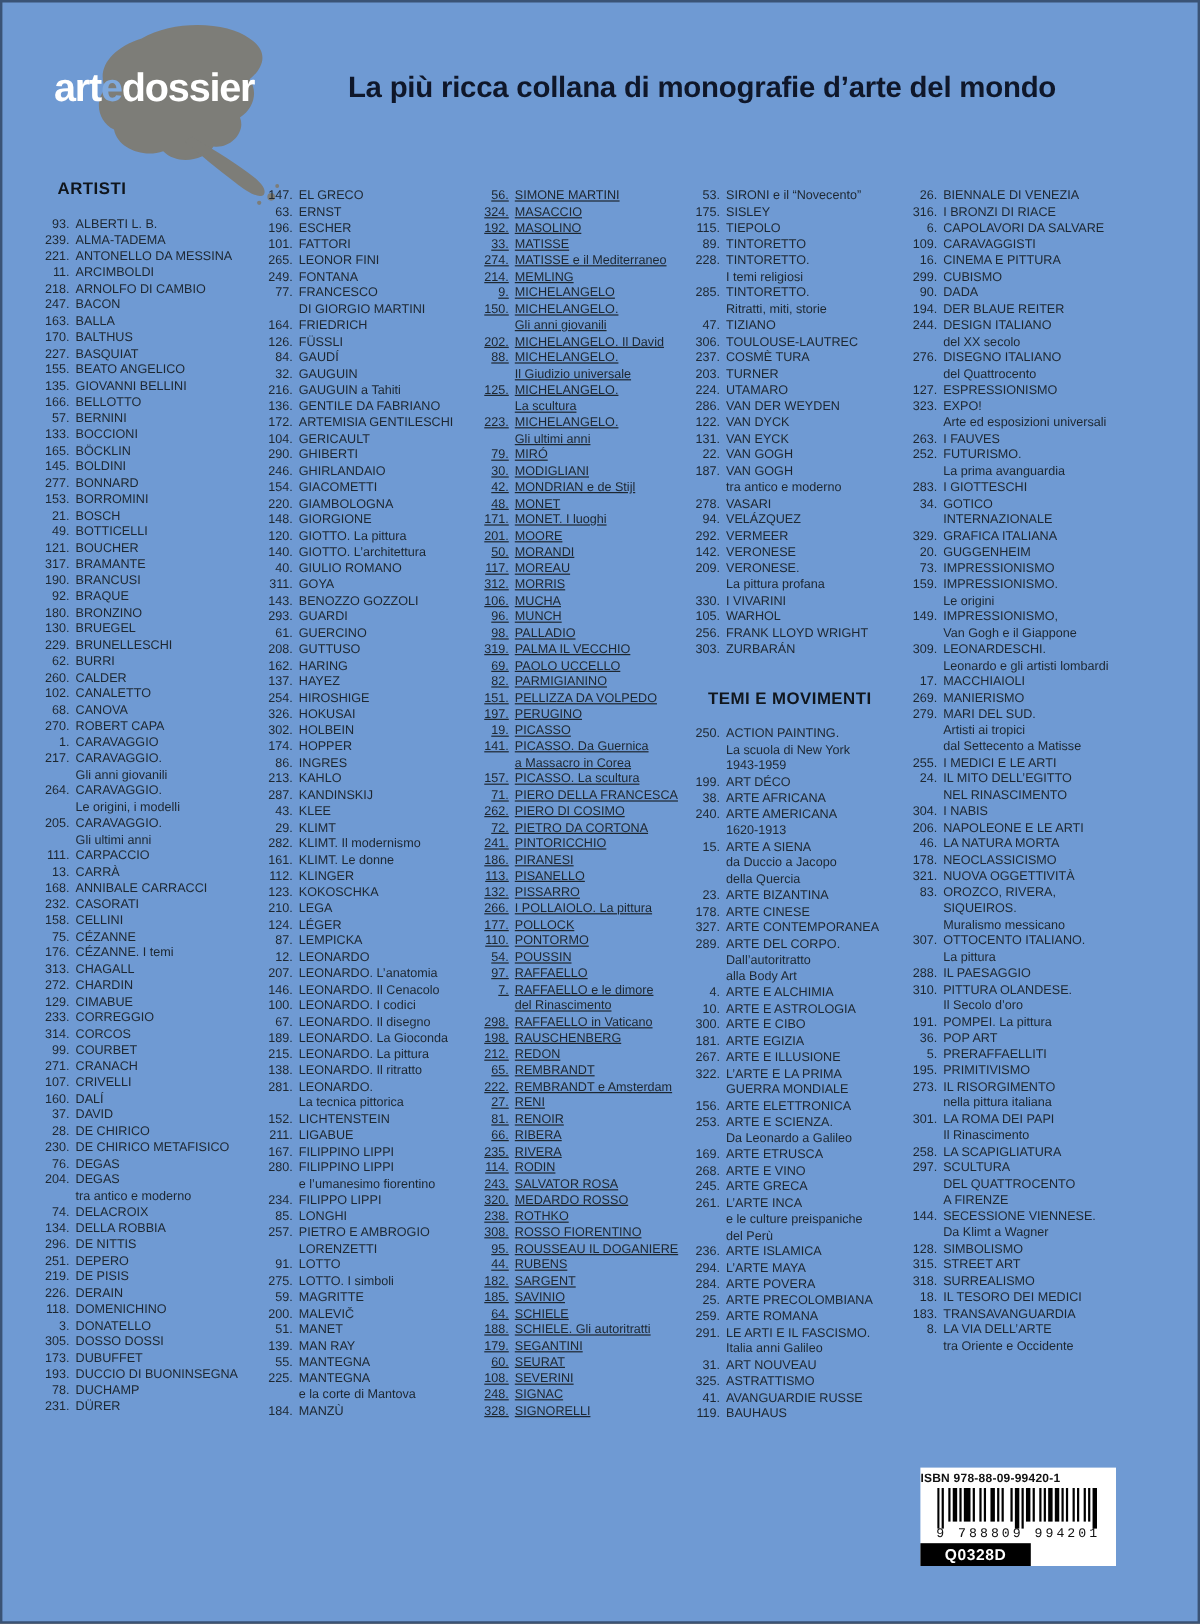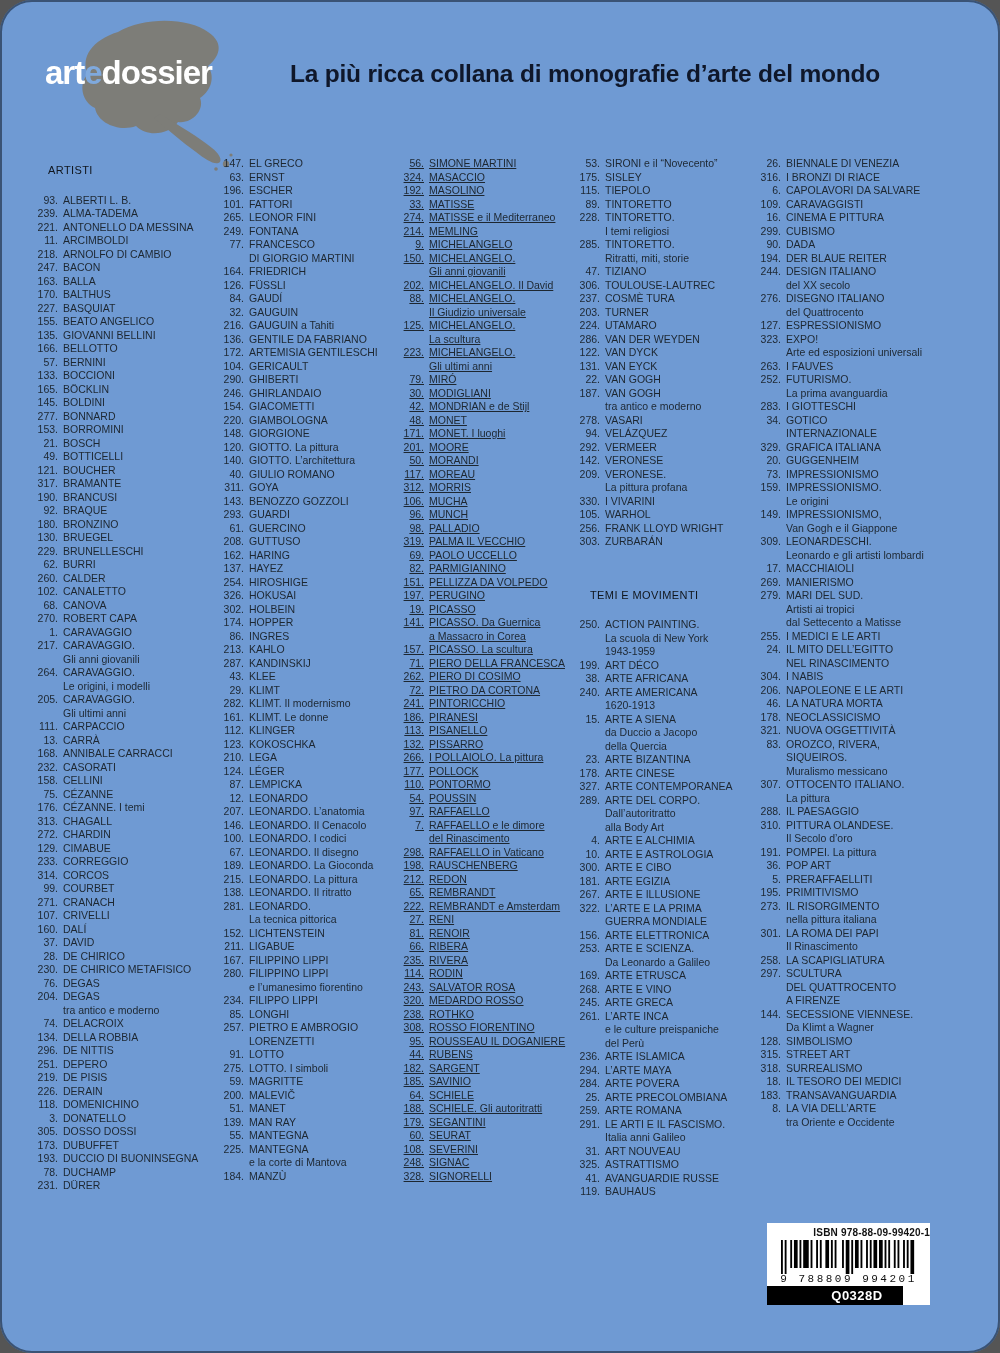--- a/index.html
+++ b/index.html
@@ -3,21 +3,20 @@
 <meta charset="utf-8">
 <style>
   html,body{margin:0;padding:0;background:#555;}
   .page{
     position:relative;
     width:1000px;height:1353px;
     background:#6f9ad3;
     font-family:"Liberation Sans", sans-serif;
     overflow:hidden;
     box-shadow:inset 0 0 0 2px rgba(15,25,40,.55);
-    border-radius:32px;
   }
   
   .logo-wrap{position:absolute;left:40px;top:14px;width:270px;height:160px;}
   .logo-wrap svg{position:absolute;left:0;top:0;}
   .wordmark{
     position:absolute;left:5px;top:40px;
     font-size:33px;font-weight:bold;letter-spacing:-1px;
     color:#ffffff;white-space:nowrap;
   }
   .wordmark .accent{color:#7fa9dd;}
@@ -30,49 +29,48 @@
   .col{
     position:absolute;top:157px;
     font-size:10.5px;line-height:13.5px;color:#1d2731;
   }
   .col-1{left:34px;width:186px;top:151px;}
   .col-2{left:220px;width:178px;}
   .col-3{left:400px;width:182px;text-decoration:underline;}
   .col-4{left:576px;width:182px;}
   .col-5{left:757px;width:196px;}
   .col-header{
-    font-weight:normal;font-size:11px;letter-spacing:.4px;color:#10161d;
-    padding-left:14px;margin-bottom:16px;margin-top:13px;
+    font-weight:bold;font-size:14px;letter-spacing:.4px;color:#10161d;
+    padding-left:14px;margin-bottom:16px;
   }
   .gap{height:27px;}
   .row{display:flex;}
   .num{flex:none;width:24px;text-align:right;margin-right:5px;}
   .txt{flex:1;}
   .cont{padding-left:29px;}
   
   .isbn{
     position:absolute;left:767px;top:1223px;width:163px;height:82px;
     background:#ffffff;color:#111;
   }
   .isbn-text{
-    text-align:right;font-size:10px;font-weight:bold;
+    text-align:left;font-size:10px;font-weight:bold;
     padding-top:4px;letter-spacing:.2px;
   }
   .barcode{position:relative;height:34px;margin:2px 14px 0 14px;}
   .barcode svg{width:100%;height:100%;display:block;}
   .ean-digits{
     text-align:center;font-size:11px;letter-spacing:2.5px;
     margin-top:-1px;font-family:"Liberation Mono", monospace;
   }
   .code-row{position:absolute;left:0;bottom:0;width:100%;height:19px;display:flex;}
   .code-badge{
     width:92px;height:19px;background:#000;color:#fff;
     font-size:13px;font-weight:bold;text-align:center;line-height:19px;
     letter-spacing:.5px;
-    padding-left:44px;
   }
 </style>
 </head>
 <body>
 
 <div class="page">
 
   <div class="logo-wrap">
     <svg width="270" height="160" viewBox="0 0 270 160">
       <path fill="#7d7d78" d="M78,18 C105,2 150,4 168,18 C186,30 178,44 168,52 C175,62 172,76 160,84 C165,96 152,110 138,108 C130,120 108,124 96,112 C80,118 58,110 55,94 C42,88 38,70 48,60 C40,44 52,26 78,18 Z"></path>

